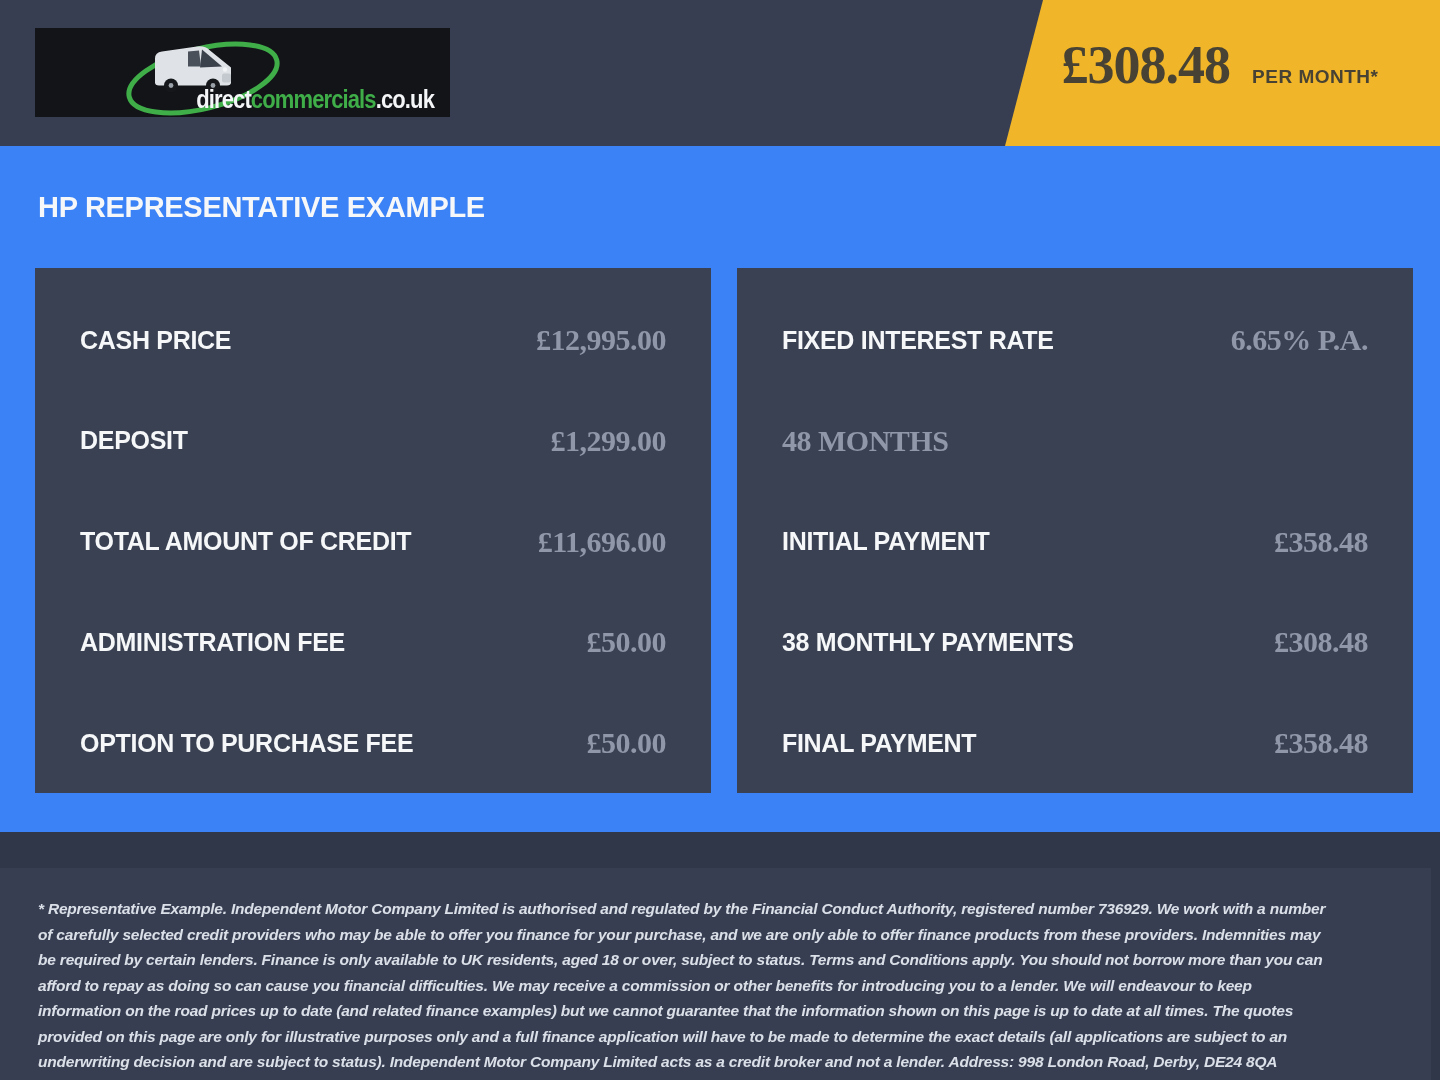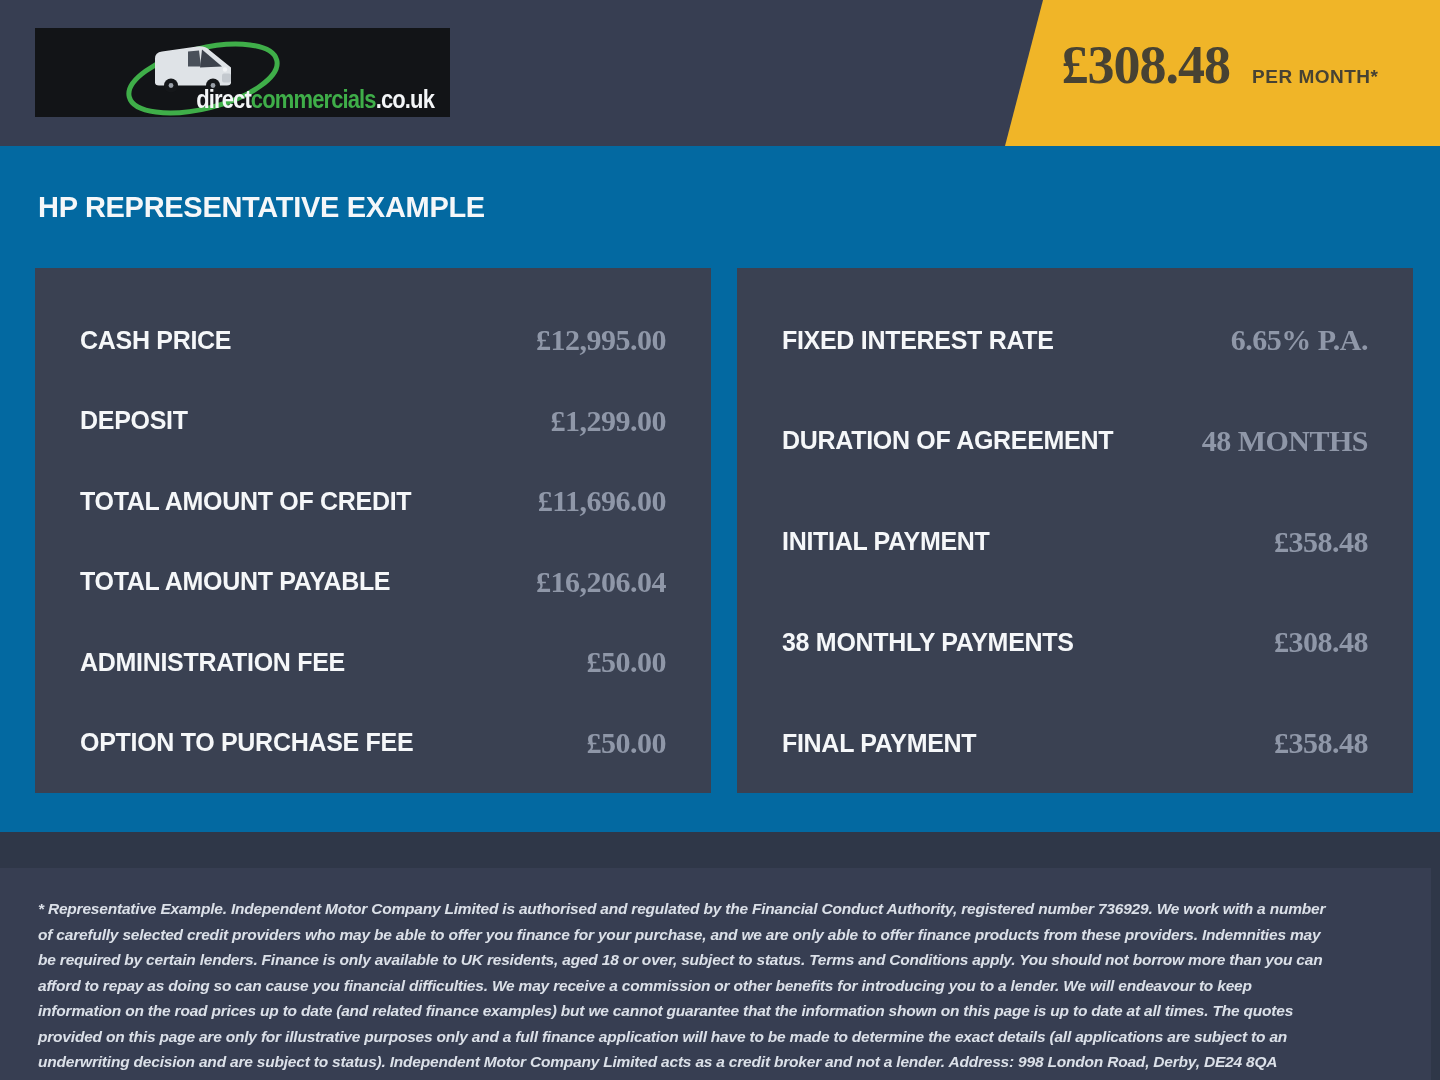--- a/index.html
+++ b/index.html
@@ -30,21 +30,21 @@
     padding-top:38px;
   }
   .price-amount{
     font-family:"Liberation Serif",serif;font-weight:bold;
     font-size:54px;line-height:1;color:#474233;letter-spacing:-1px;
   }
   .price-per{
     font-weight:bold;font-size:19px;color:#474233;letter-spacing:0.5px;
   }
   
-  .main{position:absolute;left:0;top:146px;width:1440px;height:686px;background:#0369a1;}
+  .main{position:absolute;left:0;top:146px;width:1440px;height:686px;background:#3b82f6;}
   .page-title{
     position:absolute;left:38px;top:45px;margin:0;
     color:#f5f7f9;font-size:29px;font-weight:bold;letter-spacing:-0.3px;
   }
   .panel{
     position:absolute;top:122px;width:676px;height:525px;background:#3a4152;
     display:flex;flex-direction:column;justify-content:space-between;
     padding:52px 45px 30px 45px;
   }
   .panel-left{left:35px;}
@@ -110,40 +110,35 @@
       </div>
       <div class="row">
         <span class="row-label">DEPOSIT</span>
         <span class="row-value">£1,299.00</span>
       </div>
       <div class="row">
         <span class="row-label">TOTAL AMOUNT OF CREDIT</span>
         <span class="row-value">£11,696.00</span>
       </div>
       <div class="row">
-        <span class="row-label">TOTAL AMOUNT PAYABLE</span>
-        <span class="row-value">£16,206.04</span>
-      </div>
-      <div class="row">
         <span class="row-label">ADMINISTRATION FEE</span>
         <span class="row-value">£50.00</span>
       </div>
       <div class="row">
         <span class="row-label">OPTION TO PURCHASE FEE</span>
         <span class="row-value">£50.00</span>
       </div>
     </div>
 
     <div class="panel panel-right">
       <div class="row">
         <span class="row-label">FIXED INTEREST RATE</span>
         <span class="row-value">6.65% P.A.</span>
       </div>
       <div class="row">
-        <span class="row-label">DURATION OF AGREEMENT</span>
         <span class="row-value">48 MONTHS</span>
       </div>
       <div class="row">
         <span class="row-label">INITIAL PAYMENT</span>
         <span class="row-value">£358.48</span>
       </div>
       <div class="row">
         <span class="row-label">38 MONTHLY PAYMENTS</span>
         <span class="row-value">£308.48</span>
       </div>

